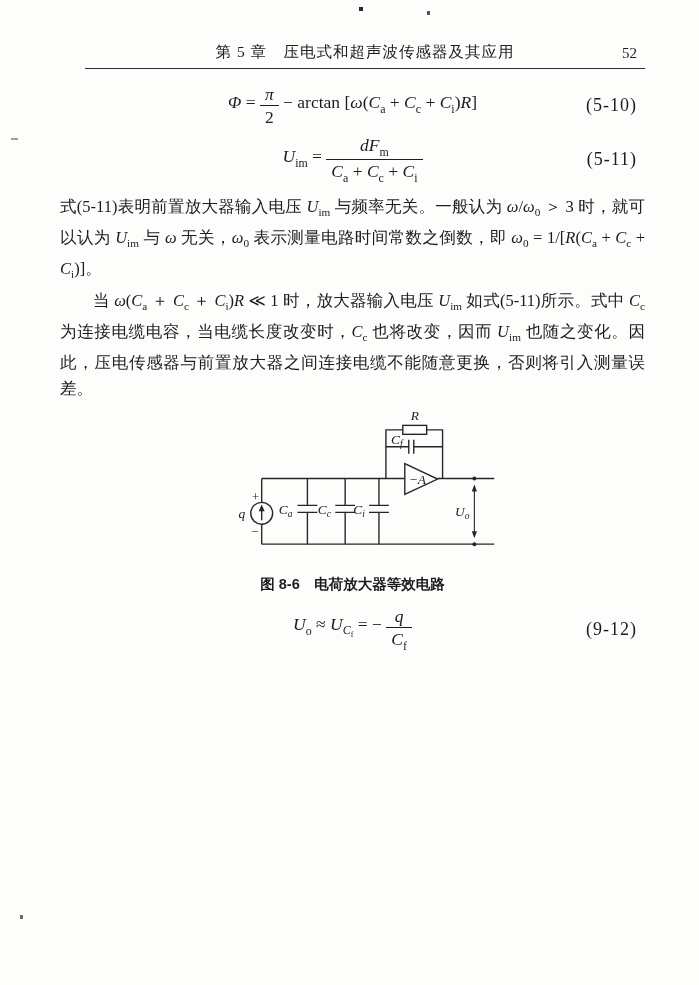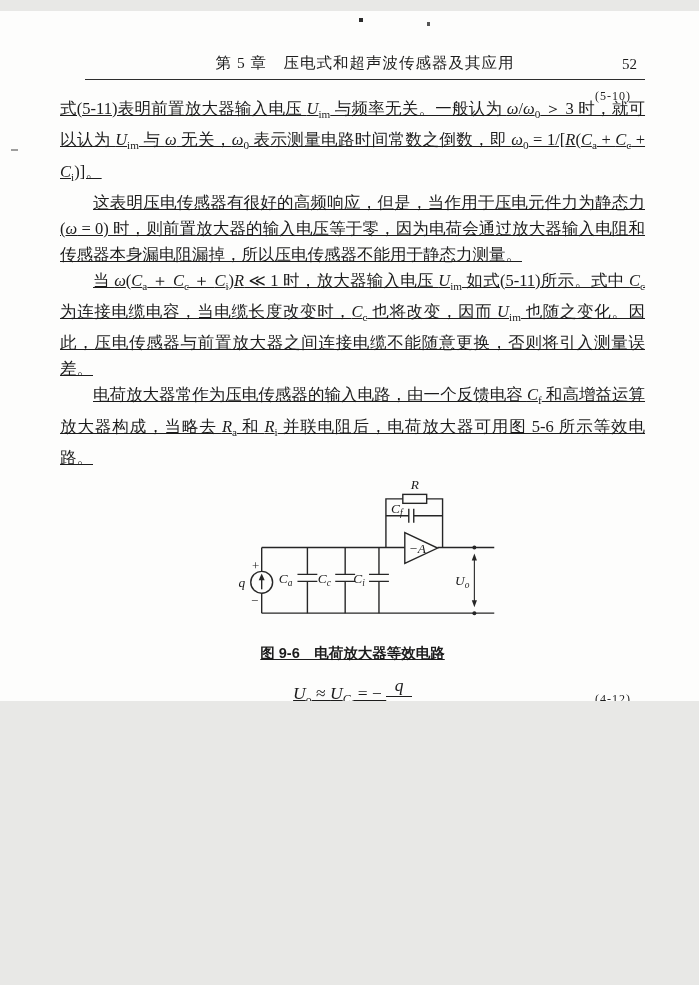--- a/index.html
+++ b/index.html
@@ -1,24 +1,23 @@
 <!DOCTYPE html>
 <html><head>
 <meta charset="utf-8">
 <style>
   html,body { margin:0; padding:0; background:#e8e8e6; }
   .page {
     position:relative;
-    width:699px; height:690px;
-    margin:11px auto;
+    width:699px; height:985px;
+    margin:0 auto;
     background:#fdfdfc;
     color:#1c1c1c;
     font-family:"Liberation Serif","DejaVu Serif",serif;
     overflow:hidden;
-    text-decoration:underline;
   }
   
   .speck { position:absolute; background:#2b2b2b; }
 
   .hdr {
     position:relative;
     margin:0 54px 0 85px;
     padding-top:44px;
     border-bottom:1.6px solid #2e2e2e;
     height:24px;
@@ -43,23 +42,23 @@
   sub { font-size:0.68em; }
 
   .eq {
     position:relative;
     text-align:center;
     margin:8px 0 9px 0;
     font-size:17.5px;
     line-height:1.2;
   }
   .eq .eqno {
-    position:absolute; right:14px; top:50%;
+    position:absolute; right:8px; top:50%;
     transform:translateY(-50%);
-    font-size:12px; letter-spacing:1px;
+    font-size:18px; letter-spacing:1px;
   }
   .frac { display:inline-block; vertical-align:-0.85em; text-align:center; }
   .frac .fn { display:block; padding:0 5px; line-height:1.12; }
   .frac .fd { display:block; border-top:1.3px solid #1c1c1c; padding:1px 5px 0 5px; line-height:1.15; }
 
   .figure { margin-top:5px; }
   .figure svg { display:block; margin-left:173px; }
   .figcap {
     text-align:center;
     font-family:"Liberation Sans","DejaVu Sans",sans-serif;
@@ -85,29 +84,32 @@
   <div class="speck" style="left:20px;top:915px;width:3px;height:4px;opacity:.7;"></div>
 
   <div class="hdr">
     <div class="chapter">第 5 章　压电式和超声波传感器及其应用</div>
     <div class="pageno">52</div>
   </div>
 
   <div class="content">
 
     <div class="eq" style="margin-top:16px;">
+      <span class="body"><i>Φ</i> = <span class="frac"><span class="fn"><i>π</i></span><span class="fd">2</span></span> − arctan [<i>ω</i>(<i>C</i><sub>a</sub> + <i>C</i><sub>c</sub> + <i>C</i><sub>i</sub>)<i>R</i>]</span>
       <span class="eqno">(5-10)</span>
     </div>
 
 
+    <div class="eq">
+      <span class="body"><i>U</i><sub>im</sub> = <span class="frac"><span class="fn"><i>dF</i><sub>m</sub></span><span class="fd"><i>C</i><sub>a</sub> + <i>C</i><sub>c</sub> + <i>C</i><sub>i</sub></span></span></span>
+      <span class="eqno">(5-11)</span>
+    </div>
 
     <p>式(5-11)表明前置放大器输入电压 <i>U</i><sub>im</sub> 与频率无关。一般认为 <i>ω</i>/<i>ω</i><sub>0</sub> ＞ 3 时，就可以认为 <i>U</i><sub>im</sub> 与 <i>ω</i> 无关，<i>ω</i><sub>0</sub> 表示测量电路时间常数之倒数，即 <i>ω</i><sub>0</sub> = 1/[<i>R</i>(<i>C</i><sub>a</sub> + <i>C</i><sub>c</sub> + <i>C</i><sub>i</sub>)]。</p>
-    <p class="ind">这表明压电传感器有很好的高频响应，但是，当作用于压电元件力为静态力 (<i>ω</i> = 0) 时，则前置放大器的输入电压等于零，因为电荷会通过放大器输入电阻和传感器本身漏电阻漏掉，所以压电传感器不能用于静态力测量。</p>
     <p class="ind">当 <i>ω</i>(<i>C</i><sub>a</sub> ＋ <i>C</i><sub>c</sub> ＋ <i>C</i><sub>i</sub>)<i>R</i> ≪ 1 时，放大器输入电压 <i>U</i><sub>im</sub> 如式(5-11)所示。式中 <i>C</i><sub>c</sub> 为连接电缆电容，当电缆长度改变时，<i>C</i><sub>c</sub> 也将改变，因而 <i>U</i><sub>im</sub> 也随之变化。因此，压电传感器与前置放大器之间连接电缆不能随意更换，否则将引入测量误差。</p>
-    <p class="ind">电荷放大器常作为压电传感器的输入电路，由一个反馈电容 <i>C</i><sub>f</sub> 和高增益运算放大器构成，当略去 <i>R</i><sub>a</sub> 和 <i>R</i><sub>i</sub> 并联电阻后，电荷放大器可用图 5-6 所示等效电路。</p>
 
     <div class="figure">
       <svg width="280" height="162" viewBox="0 0 280 163">
 
         <path class="cw" d="M28,72 H172"></path>
         <path class="cw" d="M28,138 H262"></path>
         <path class="cw" d="M28,72 V138"></path>
 
         <circle class="cbox" cx="28" cy="107" r="11"></circle>
         <path class="cw" d="M28,114 V102"></path>
@@ -137,23 +139,23 @@
         <text class="lab" x="176" y="77" text-anchor="start">−A</text>
 
         <path class="cw" d="M205,72 H262"></path>
         <circle class="cfill" cx="242" cy="72" r="2"></circle>
         <circle class="cfill" cx="242" cy="138" r="2"></circle>
         <path class="cw" style="stroke-width:1.1" d="M242,83 V127"></path>
         <polygon class="cfill" points="242,78 239.4,85 244.6,85"></polygon>
         <polygon class="cfill" points="242,132 239.4,125 244.6,125"></polygon>
         <text class="lab" x="237" y="110" text-anchor="end"><tspan>U</tspan><tspan class="s" dy="3">o</tspan></text>
       </svg>
-      <div class="figcap">图 9-6　电荷放大器等效电路</div>
+      <div class="figcap">图 8-6　电荷放大器等效电路</div>
     </div>
 
 
     <div class="eq">
       <span class="body"><i>U</i><sub>o</sub> ≈ <i>U</i><sub><i>C</i><sub>f</sub></sub> = − <span class="frac"><span class="fn"><i>q</i></span><span class="fd"><i>C</i><sub>f</sub></span></span></span>
-      <span class="eqno">(4-12)</span>
+      <span class="eqno">(9-12)</span>
     </div>
 
   </div>
 </div>
 
 </body></html>

